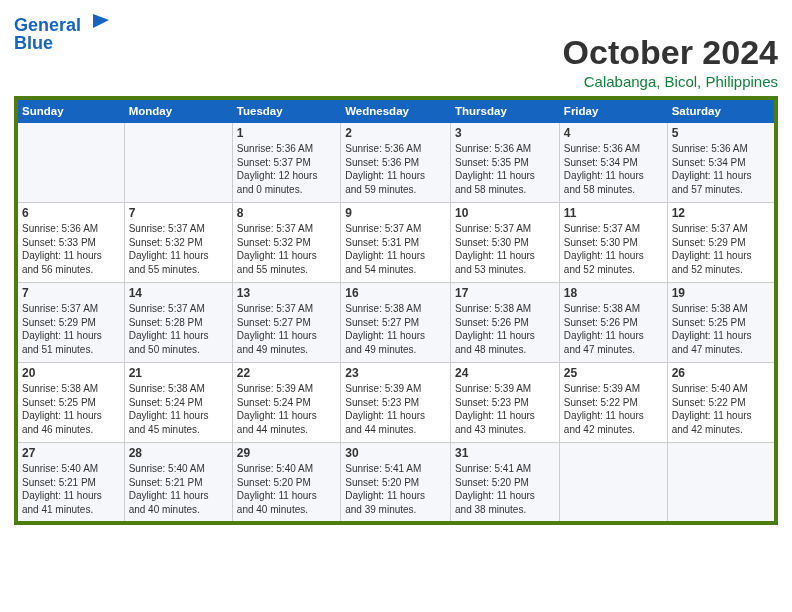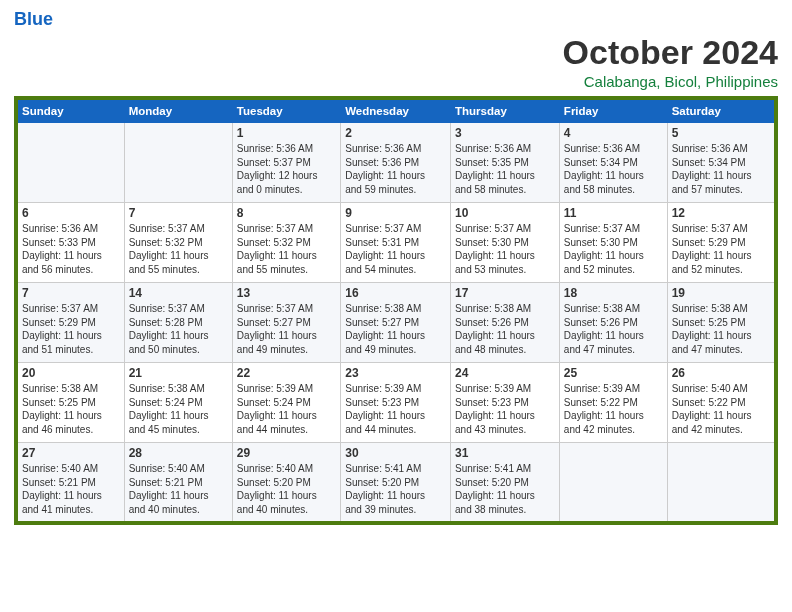--- a/index.html
+++ b/index.html
@@ -102,20 +102,29 @@
       background: #f5f7fa;
     }
   </style>
 </head>
 <body>
 
 <div class="page">
   <div class="header">
     <div class="logo">
       <div>
+        <div style="display:flex;align-items:center;">
+          <span class="logo-text">
+            <span>General</span>
+          </span>
+
+          <svg class="logo-icon" viewBox="0 0 28 28" xmlns="http://www.w3.org/2000/svg">
+            <polygon points="10,4 26,10 10,18" fill="#1565c0"></polygon>
+          </svg>
+        </div>
         <span class="logo-text" style="color:#1565c0;display:block;margin-top:-4px;">Blue</span>
       </div>
     </div>
     <div class="title-block">
       <div class="month-title">October 2024</div>
       <div class="location-title">Calabanga, Bicol, Philippines</div>
     </div>
   </div>
 
   <table class="calendar">

